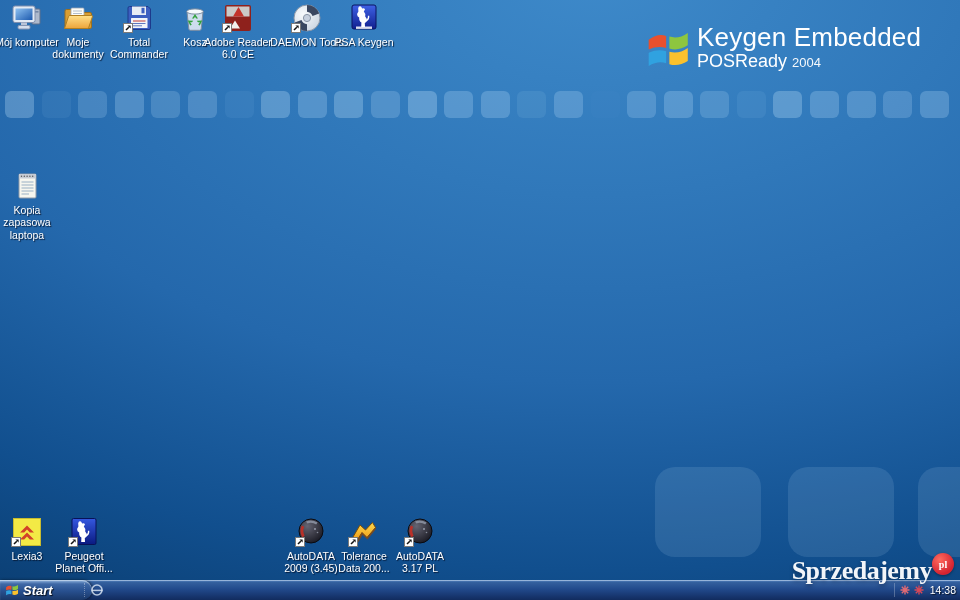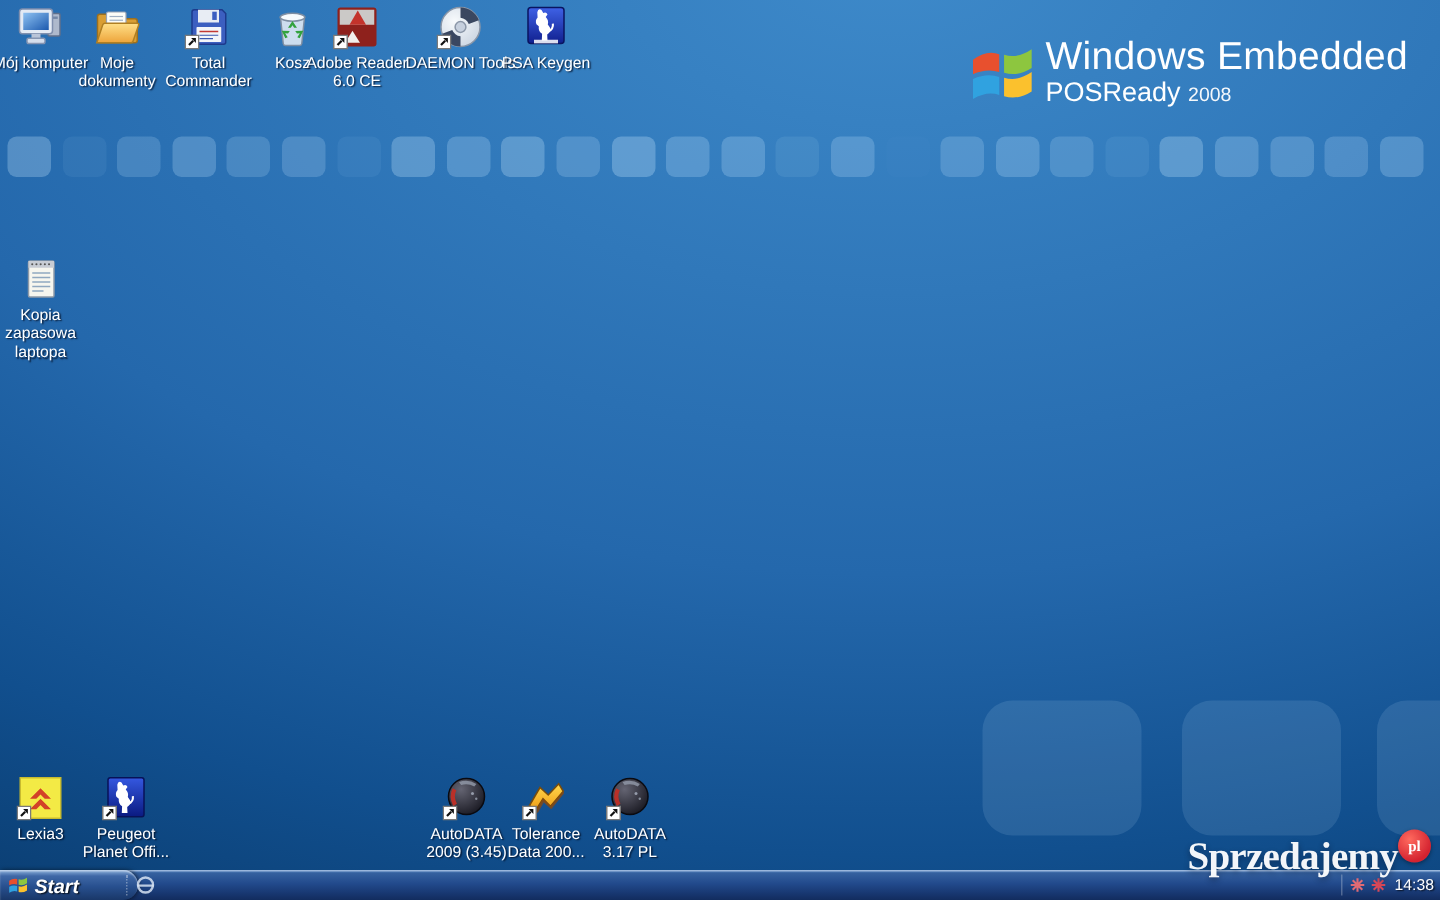--- a/index.html
+++ b/index.html
@@ -136,22 +136,22 @@
     </div>
   <div class="big-tile" style="left:655px"></div>
   <div class="big-tile" style="left:788px"></div>
   <div class="big-tile" style="left:918px"></div>
 
   <div class="logo">
     <svg class="logo-flag">
         <use href="#winflag"></use>
       </svg>
     <div class="logo-text">
-      <div class="logo-line1">Windows Embedded</div>
-      <div class="logo-line2"><span>POSReady</span><span class="logo-year">2008</span></div>
+      <div class="logo-line1">Keygen Embedded</div>
+      <div class="logo-line2"><span>POSReady</span><span class="logo-year">2004</span></div>
     </div>
   </div>
 
   <div class="icon-cell" style="left:-13px;top:2px;width:80px">
     <div class="glyph">
       <svg class="main" viewBox="0 0 32 32">
         <rect x="21" y="7" width="8" height="15" rx="1" fill="#aeb9cc" stroke="#60708c"></rect>
         <rect x="22.5" y="9" width="5" height="1.6" fill="#7487a6"></rect>
         <rect x="2" y="4" width="22" height="16.5" rx="2" fill="#e3eaf4" stroke="#7f8fae"></rect>
         <rect x="4.5" y="6.5" width="17" height="11.5" fill="url(#gScreen)"></rect>

